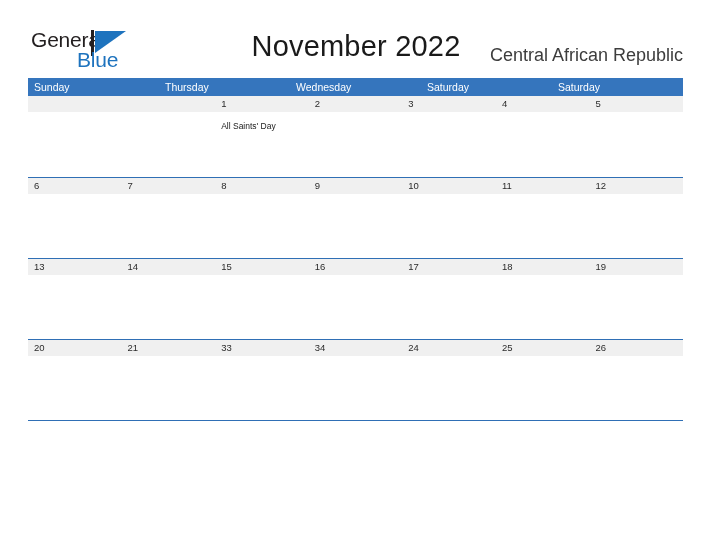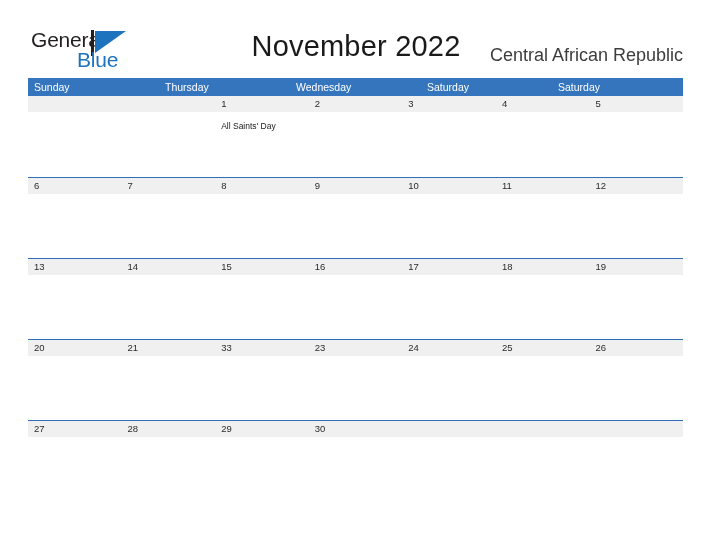--- a/index.html
+++ b/index.html
@@ -249,46 +249,37 @@
         <div class="event-cell"><span class="event-text"></span></div>
         <div class="event-cell"><span class="event-text"></span></div>
       </div>
     </div>
 
     <div class="week has-top-rule">
       <div class="week-numbers">
         <div class="day-cell">20</div>
         <div class="day-cell">21</div>
         <div class="day-cell">33</div>
-        <div class="day-cell">23</div>
+        <div class="day-cell">34</div>
         <div class="day-cell">24</div>
         <div class="day-cell">25</div>
         <div class="day-cell">26</div>
       </div>
       <div class="week-events">
         <div class="event-cell"><span class="event-text"></span></div>
         <div class="event-cell"><span class="event-text"></span></div>
         <div class="event-cell"><span class="event-text"></span></div>
         <div class="event-cell"><span class="event-text"></span></div>
         <div class="event-cell"><span class="event-text"></span></div>
         <div class="event-cell"><span class="event-text"></span></div>
         <div class="event-cell"><span class="event-text"></span></div>
       </div>
     </div>
 
     <div class="week has-top-rule">
-      <div class="week-numbers">
-        <div class="day-cell">27</div>
-        <div class="day-cell">28</div>
-        <div class="day-cell">29</div>
-        <div class="day-cell">30</div>
-        <div class="day-cell"></div>
-        <div class="day-cell"></div>
-        <div class="day-cell"></div>
-      </div>
       <div class="week-events">
         <div class="event-cell"><span class="event-text"></span></div>
         <div class="event-cell"><span class="event-text"></span></div>
         <div class="event-cell"><span class="event-text"></span></div>
         <div class="event-cell"><span class="event-text"></span></div>
         <div class="event-cell"><span class="event-text"></span></div>
         <div class="event-cell"><span class="event-text"></span></div>
         <div class="event-cell"><span class="event-text"></span></div>
       </div>
     </div>

